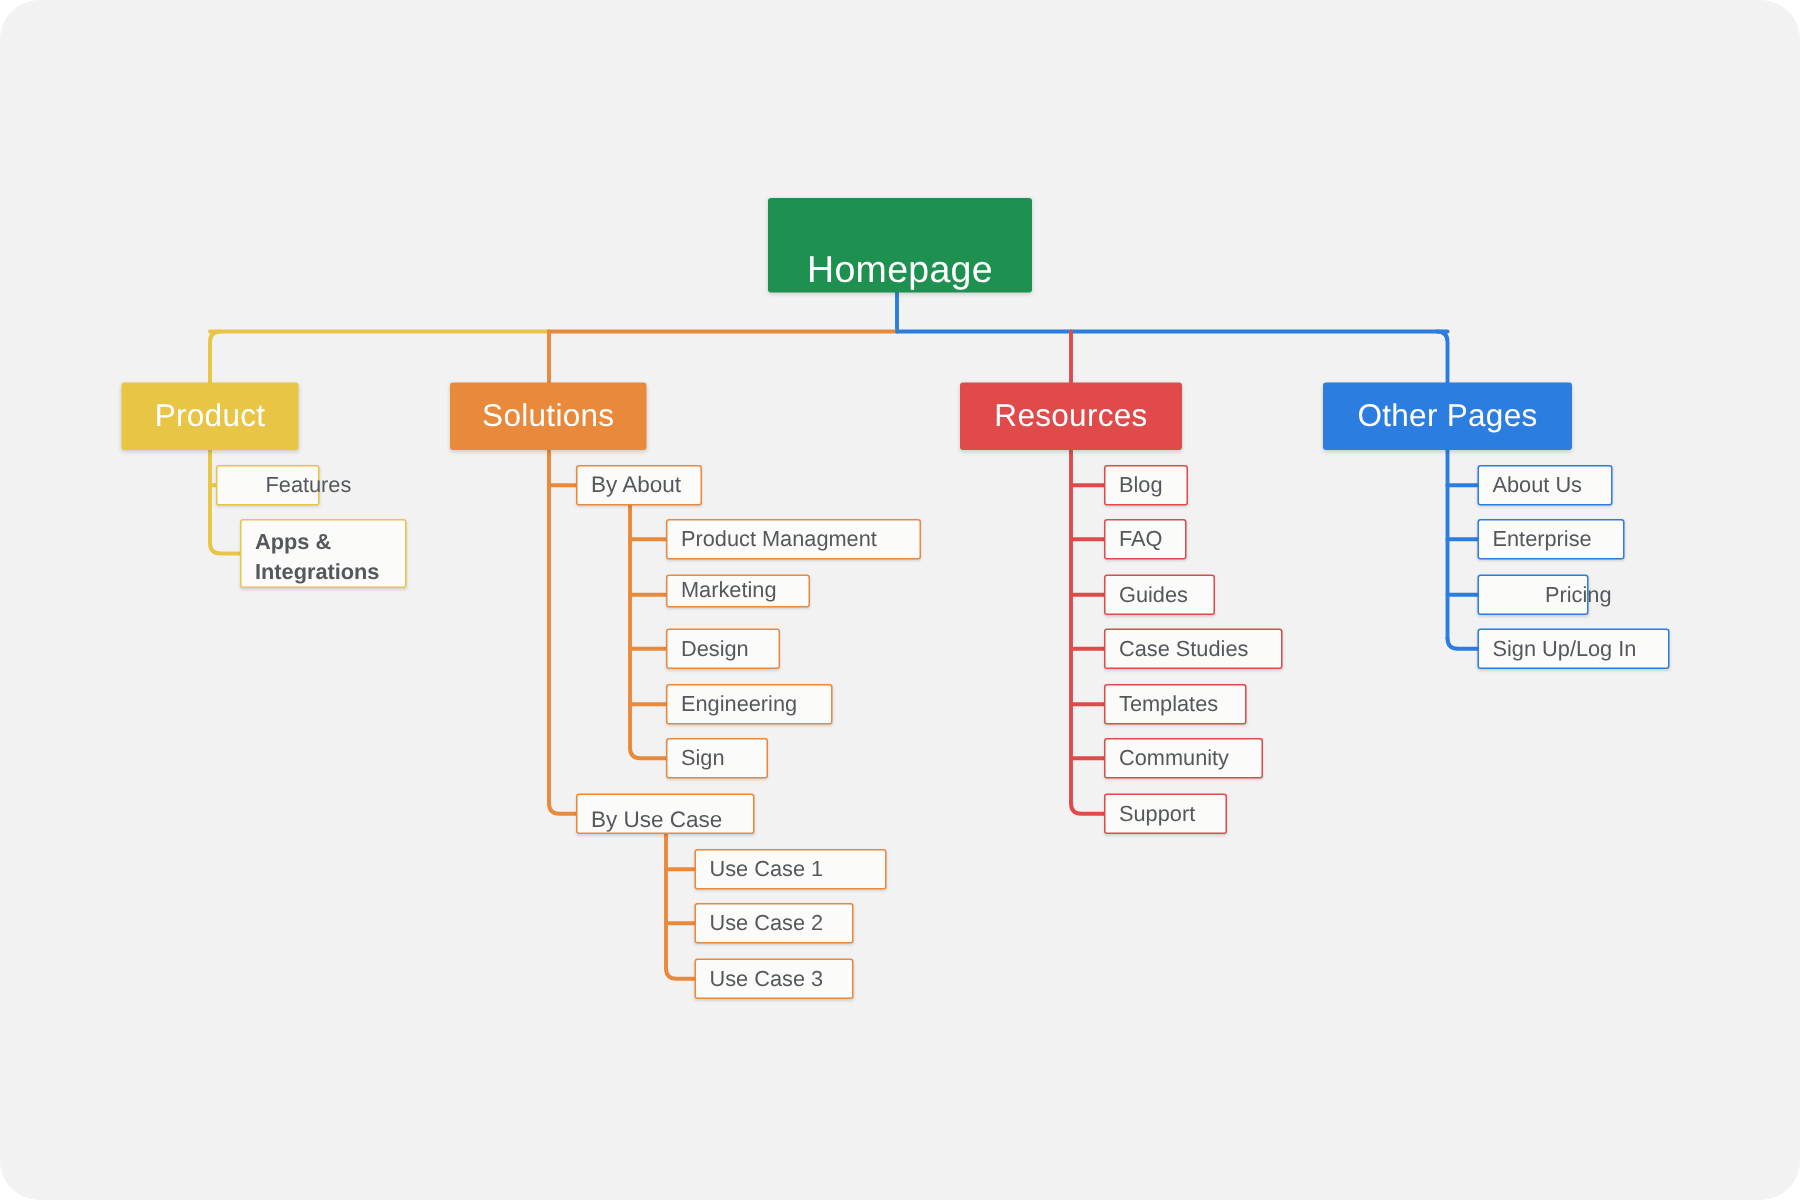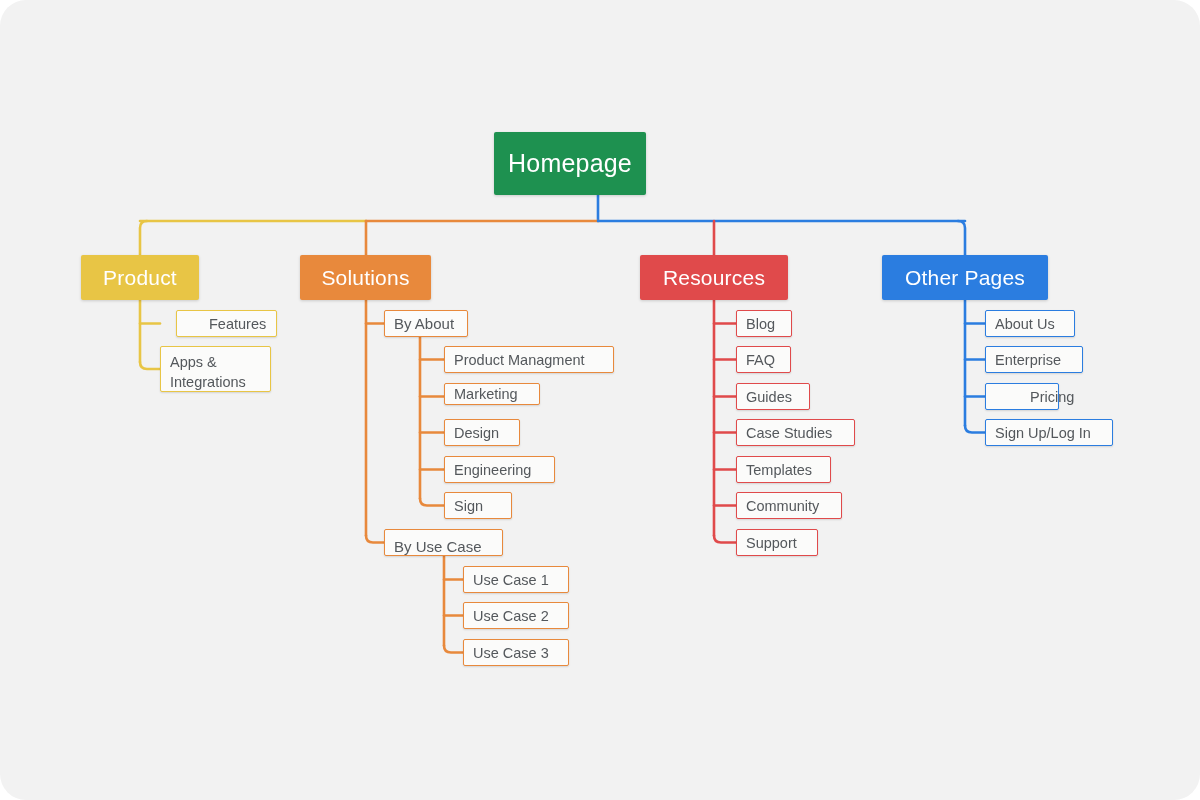--- a/index.html
+++ b/index.html
@@ -63,20 +63,21 @@
     color: #54585c;
     font-size: 14.5px;
     padding: 0 9px;
     box-shadow: 0 1px 2px rgba(0,0,0,0.13);
     justify-content: flex-start;
   }
   .node.leaf.two-line {
     display: block;
     padding: 5px 9px 6px 9px;
     line-height: 1.38;
+    font-weight: bold;
   }
   .node.sub {
     background: #fbfbfa;
     border-style: solid;
     border-width: 1.6px;
     border-radius: 2px;
     color: #54585c;
     font-size: 15px;
     padding: 0 9px;
     box-shadow: 0 1px 2px rgba(0,0,0,0.13);
@@ -121,27 +122,27 @@
       <path d="M 714 505.5 L 736 505.5" fill="none" stroke="#e04a4b" stroke-width="2.6" stroke-linecap="round" stroke-linejoin="round"></path>
       <path d="M 714 535.5 Q 714 542.5 721 542.5 L 736 542.5" fill="none" stroke="#e04a4b" stroke-width="2.6" stroke-linecap="round" stroke-linejoin="round"></path>
       <path d="M 958 221 Q 965 221 965 228 L 965 255" fill="none" stroke="#2b7de0" stroke-width="2.6" stroke-linecap="round" stroke-linejoin="round"></path>
       <path d="M 965 300 L 965 425.5" fill="none" stroke="#2b7de0" stroke-width="2.6" stroke-linecap="round" stroke-linejoin="round"></path>
       <path d="M 965 323.5 L 985 323.5" fill="none" stroke="#2b7de0" stroke-width="2.6" stroke-linecap="round" stroke-linejoin="round"></path>
       <path d="M 965 359.5 L 985 359.5" fill="none" stroke="#2b7de0" stroke-width="2.6" stroke-linecap="round" stroke-linejoin="round"></path>
       <path d="M 965 396.5 L 985 396.5" fill="none" stroke="#2b7de0" stroke-width="2.6" stroke-linecap="round" stroke-linejoin="round"></path>
       <path d="M 965 425.5 Q 965 432.5 972 432.5 L 985 432.5" fill="none" stroke="#2b7de0" stroke-width="2.6" stroke-linecap="round" stroke-linejoin="round"></path>
     </svg>
   <div id="nodes">
-      <div class="node root" style="left: 494px; top: 132px; width: 152px; height: 63px; background: rgb(30, 145, 80);">
+      <div class="node root" style="left: 512px; top: 132px; width: 176px; height: 63px; background: rgb(30, 145, 80); align-items: flex-end;">
         <span class="nodetext">Homepage</span>
       </div>
       <div class="node cat" style="left: 81px; top: 255px; width: 118px; height: 45px; background: rgb(232, 197, 69);">
         <span class="nodetext">Product</span>
       </div>
-      <div class="node leaf" style="left: 176px; top: 310px; width: 101px; height: 27px; border-color: rgb(232, 197, 69); padding-left: 32px;">
+      <div class="node leaf" style="left: 144px; top: 310px; width: 69px; height: 27px; border-color: rgb(232, 197, 69); padding-left: 32px;">
         <span class="nodetext">Features</span>
       </div>
       <div class="node leaf two-line" style="left: 160px; top: 346px; width: 111px; height: 46px; border-color: rgb(232, 197, 69);">
         <span class="nodetext">Apps &amp;</span>
         <span class="nodetext">Integrations</span>
       </div>
       <div class="node cat" style="left: 300px; top: 255px; width: 131px; height: 45px; background: rgb(232, 137, 60);">
         <span class="nodetext">Solutions</span>
       </div>
       <div class="node sub" style="left: 384px; top: 310px; width: 84px; height: 27px; border-color: rgb(232, 137, 60);">
@@ -158,21 +159,21 @@
       </div>
       <div class="node leaf" style="left: 444px; top: 456px; width: 111px; height: 27px; border-color: rgb(232, 137, 60);">
         <span class="nodetext">Engineering</span>
       </div>
       <div class="node leaf" style="left: 444px; top: 492px; width: 68px; height: 27px; border-color: rgb(232, 137, 60);">
         <span class="nodetext">Sign</span>
       </div>
       <div class="node sub" style="left: 384px; top: 529px; width: 119px; height: 27px; border-color: rgb(232, 137, 60); align-items: flex-end;">
         <span class="nodetext">By Use Case</span>
       </div>
-      <div class="node leaf" style="left: 463px; top: 566px; width: 106px; height: 27px; border-color: rgb(232, 137, 60); text-align: right;">
+      <div class="node leaf" style="left: 463px; top: 566px; width: 128px; height: 27px; border-color: rgb(232, 137, 60); text-align: right;">
         <span class="nodetext">Use Case 1</span>
       </div>
       <div class="node leaf" style="left: 463px; top: 602px; width: 106px; height: 27px; border-color: rgb(232, 137, 60);">
         <span class="nodetext">Use Case 2</span>
       </div>
       <div class="node leaf" style="left: 463px; top: 639px; width: 106px; height: 27px; border-color: rgb(232, 137, 60);">
         <span class="nodetext">Use Case 3</span>
       </div>
       <div class="node cat" style="left: 640px; top: 255px; width: 148px; height: 45px; background: rgb(224, 74, 75);">
         <span class="nodetext">Resources</span>

